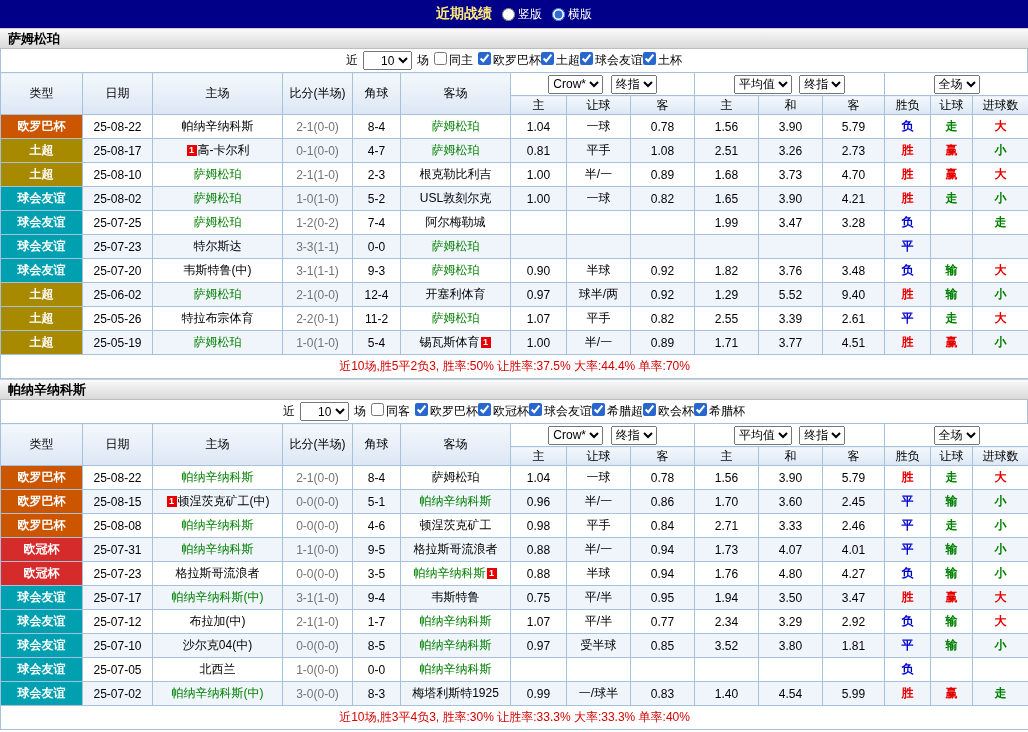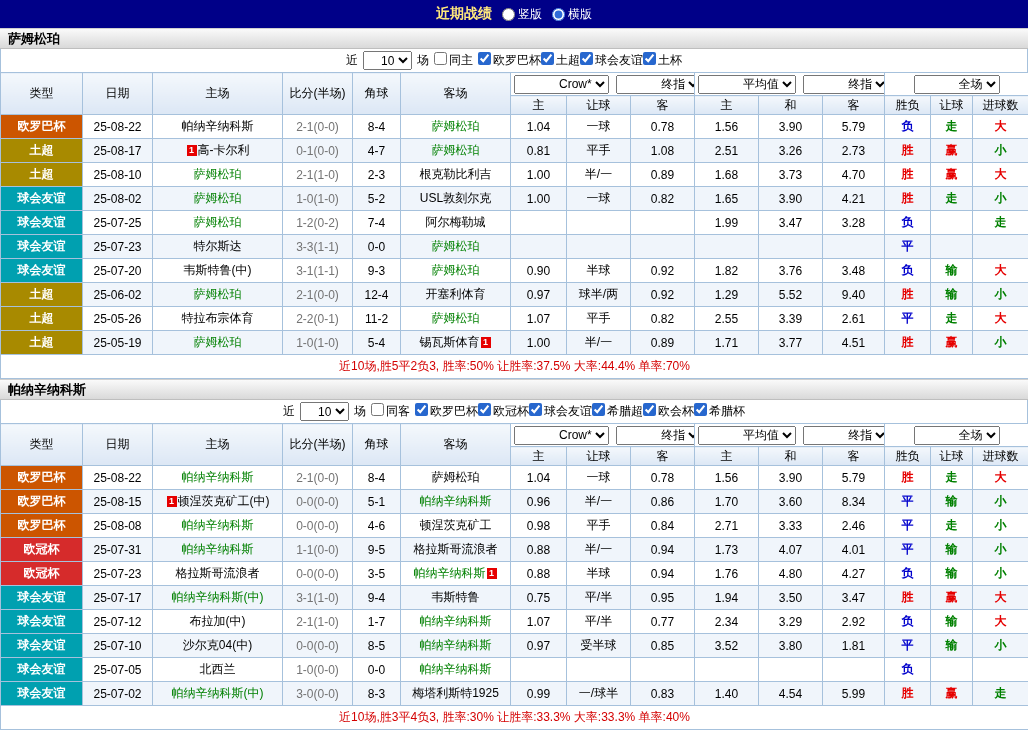--- a/index.html
+++ b/index.html
@@ -16,21 +16,21 @@
   .filter-bar select{height:19px;font-size:12px;padding-left:13px;}
   .cb{display:inline-flex;gap:2px;cursor:pointer;}
   .cb input{width:13px;height:13px;margin:0;accent-color:#2767CE;}
   
   .stats-table{border-collapse:collapse;width:1028px;table-layout:fixed;}
   .stats-table th,.stats-table td{border:1px solid #A6C1DC;text-align:center;padding:0 1px;white-space:nowrap;overflow:hidden;}
   .stats-table thead th{background:linear-gradient(#F4F8FC,#DCE7F5);font-weight:normal;font-size:12px;}
   .hdr1 th{height:23px;}
   .hdr2 th{height:19px;}
   .ddcell{background:#fff !important;}
-  .ddcell select{height:19px;font-size:12px;margin:0 2px;padding-left:40px;}
+  .ddcell select{height:19px;font-size:12px;margin:0 2px;}
   tbody td{height:24px;font-size:12px;background:#fff;}
   tbody tr:nth-child(even) td{background:#F0F5FB;}
   .type-cell{color:#fff;font-weight:bold;}
   .score-cell{color:#737373;}
   .team-cell{cursor:pointer;}
   .focal{color:#008000;}
   .badge{display:inline-block;background:#E60000;color:#fff;font-size:9px;font-weight:bold;width:10px;height:11px;line-height:11px;text-align:center;vertical-align:1px;margin:0 1px;}
   .res{font-weight:bold;}
   .summary-row td{height:24px;color:#D40000;background:#fff;font-size:12px;}
 </style>
@@ -414,21 +414,21 @@
     <td class="date-cell">25-08-15</td>
     <td class="team-cell"><span class="badge">1</span><span>顿涅茨克矿工(中)</span></td>
     <td class="score-cell">0-0(0-0)</td>
     <td class="corner-cell">5-1</td>
     <td class="team-cell"><span class="focal">帕纳辛纳科斯</span></td>
     <td class="num">0.96</td>
     <td class="num">半/一</td>
     <td class="num">0.86</td>
     <td class="num">1.70</td>
     <td class="num">3.60</td>
-    <td class="num">8.34</td>
+    <td class="num">2.45</td>
     <td class="res" style="color: rgb(0, 0, 204);">平</td>
     <td class="res" style="color: rgb(0, 128, 0);">输</td>
     <td class="res" style="color: rgb(0, 128, 0);">小</td>
   </tr>
         <tr class="data-row">
     <td class="type-cell" style="background: rgb(204, 85, 0);">欧罗巴杯</td>
     <td class="date-cell">25-08-08</td>
     <td class="team-cell"><span class="focal">帕纳辛纳科斯</span></td>
     <td class="score-cell">0-0(0-0)</td>
     <td class="corner-cell">4-6</td>

